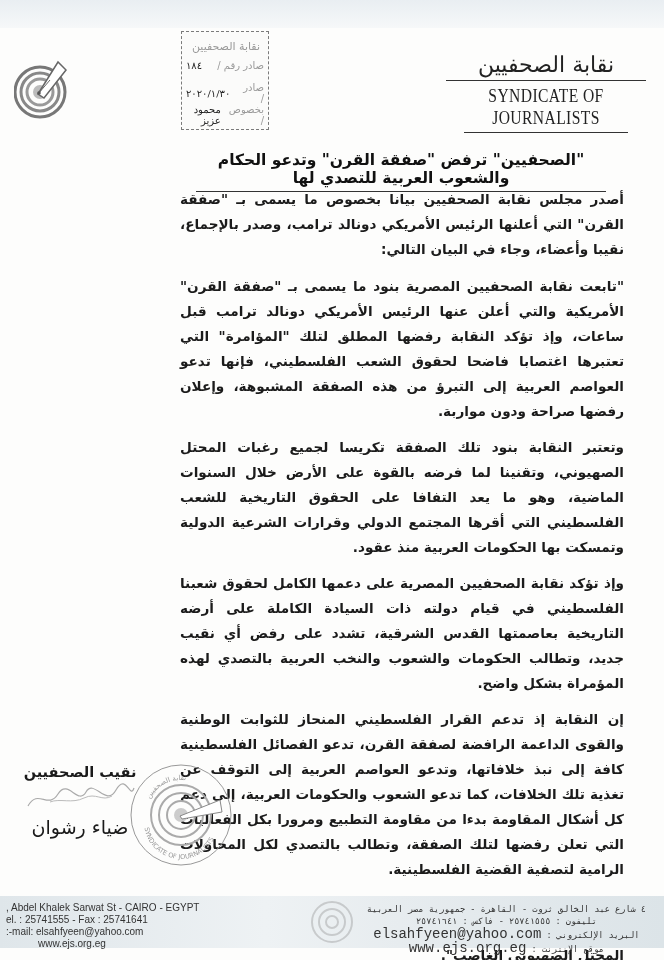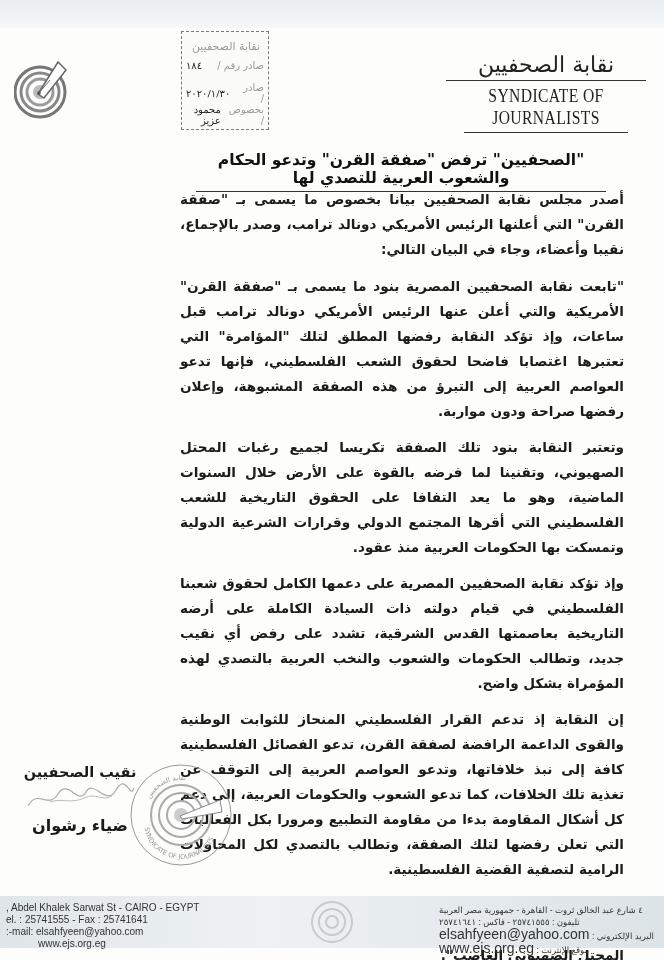--- a/index.html
+++ b/index.html
@@ -46,30 +46,30 @@
     position: absolute; left: 176px; right: 40px; top: 187px;
     direction: rtl; text-align: justify;
     font-size: 13.6px; line-height: 25px; color: #1b1b1b; font-weight: bold;
   }
   .body-text p { margin: 0 0 11px 4px; }
   .body-text p.intro { margin-bottom: 12px; }
   
   .sig { position: absolute; left: 20px; top: 764px; width: 120px; text-align: center; direction: rtl; }
   .sig .role { font-size: 14.5px; font-weight: bold; }
   .sig .scribble { height: 36px; position: relative; }
-  .sig .name { font-size: 16px; font-weight: bold; }
+  .sig .name { font-size: 19px; font-weight: normal; }
   .seal { position: absolute; left: 128px; top: 762px; width: 106px; height: 106px; }
   
   .footer {
     position: absolute; left: 0; top: 896px; width: 664px; height: 52px;
     background: linear-gradient(90deg, #dfe6ea, #eef2f4 40%, #e7ecef 60%, #dce4e8);
   }
   .foot-left { position: absolute; left: 6px; top: 902px; font-family: "Liberation Sans", sans-serif; font-size: 10px; line-height: 12px; color: #333; }
   .foot-left .url { padding-left: 32px; }
-  .foot-right { position: absolute; right: 10px; top: 904px; font-family: Liberation Sans, sans-serif; font-size: 8.6px; line-height: 12px; color: #333; direction: rtl; text-align: left; }
+  .foot-right { position: absolute; right: 18px; top: 904px; font-family: Liberation Mono, monospace; font-size: 8.6px; line-height: 12px; color: #333; direction: rtl; text-align: center; }
   .foot-right .latin { font-size: 14px; direction: ltr; unicode-bidi: embed; }
   .foot-emblem { position: absolute; left: 310px; top: 898px; width: 44px; height: 48px; opacity: 0.35; }
 </style>
 </head>
 <body>
 
 <div class="topband"></div>
 
 <svg class="logo-left" viewBox="0 0 58 72">
   <circle cx="26" cy="44" r="25" fill="none" stroke="#777" stroke-width="3"></circle>

